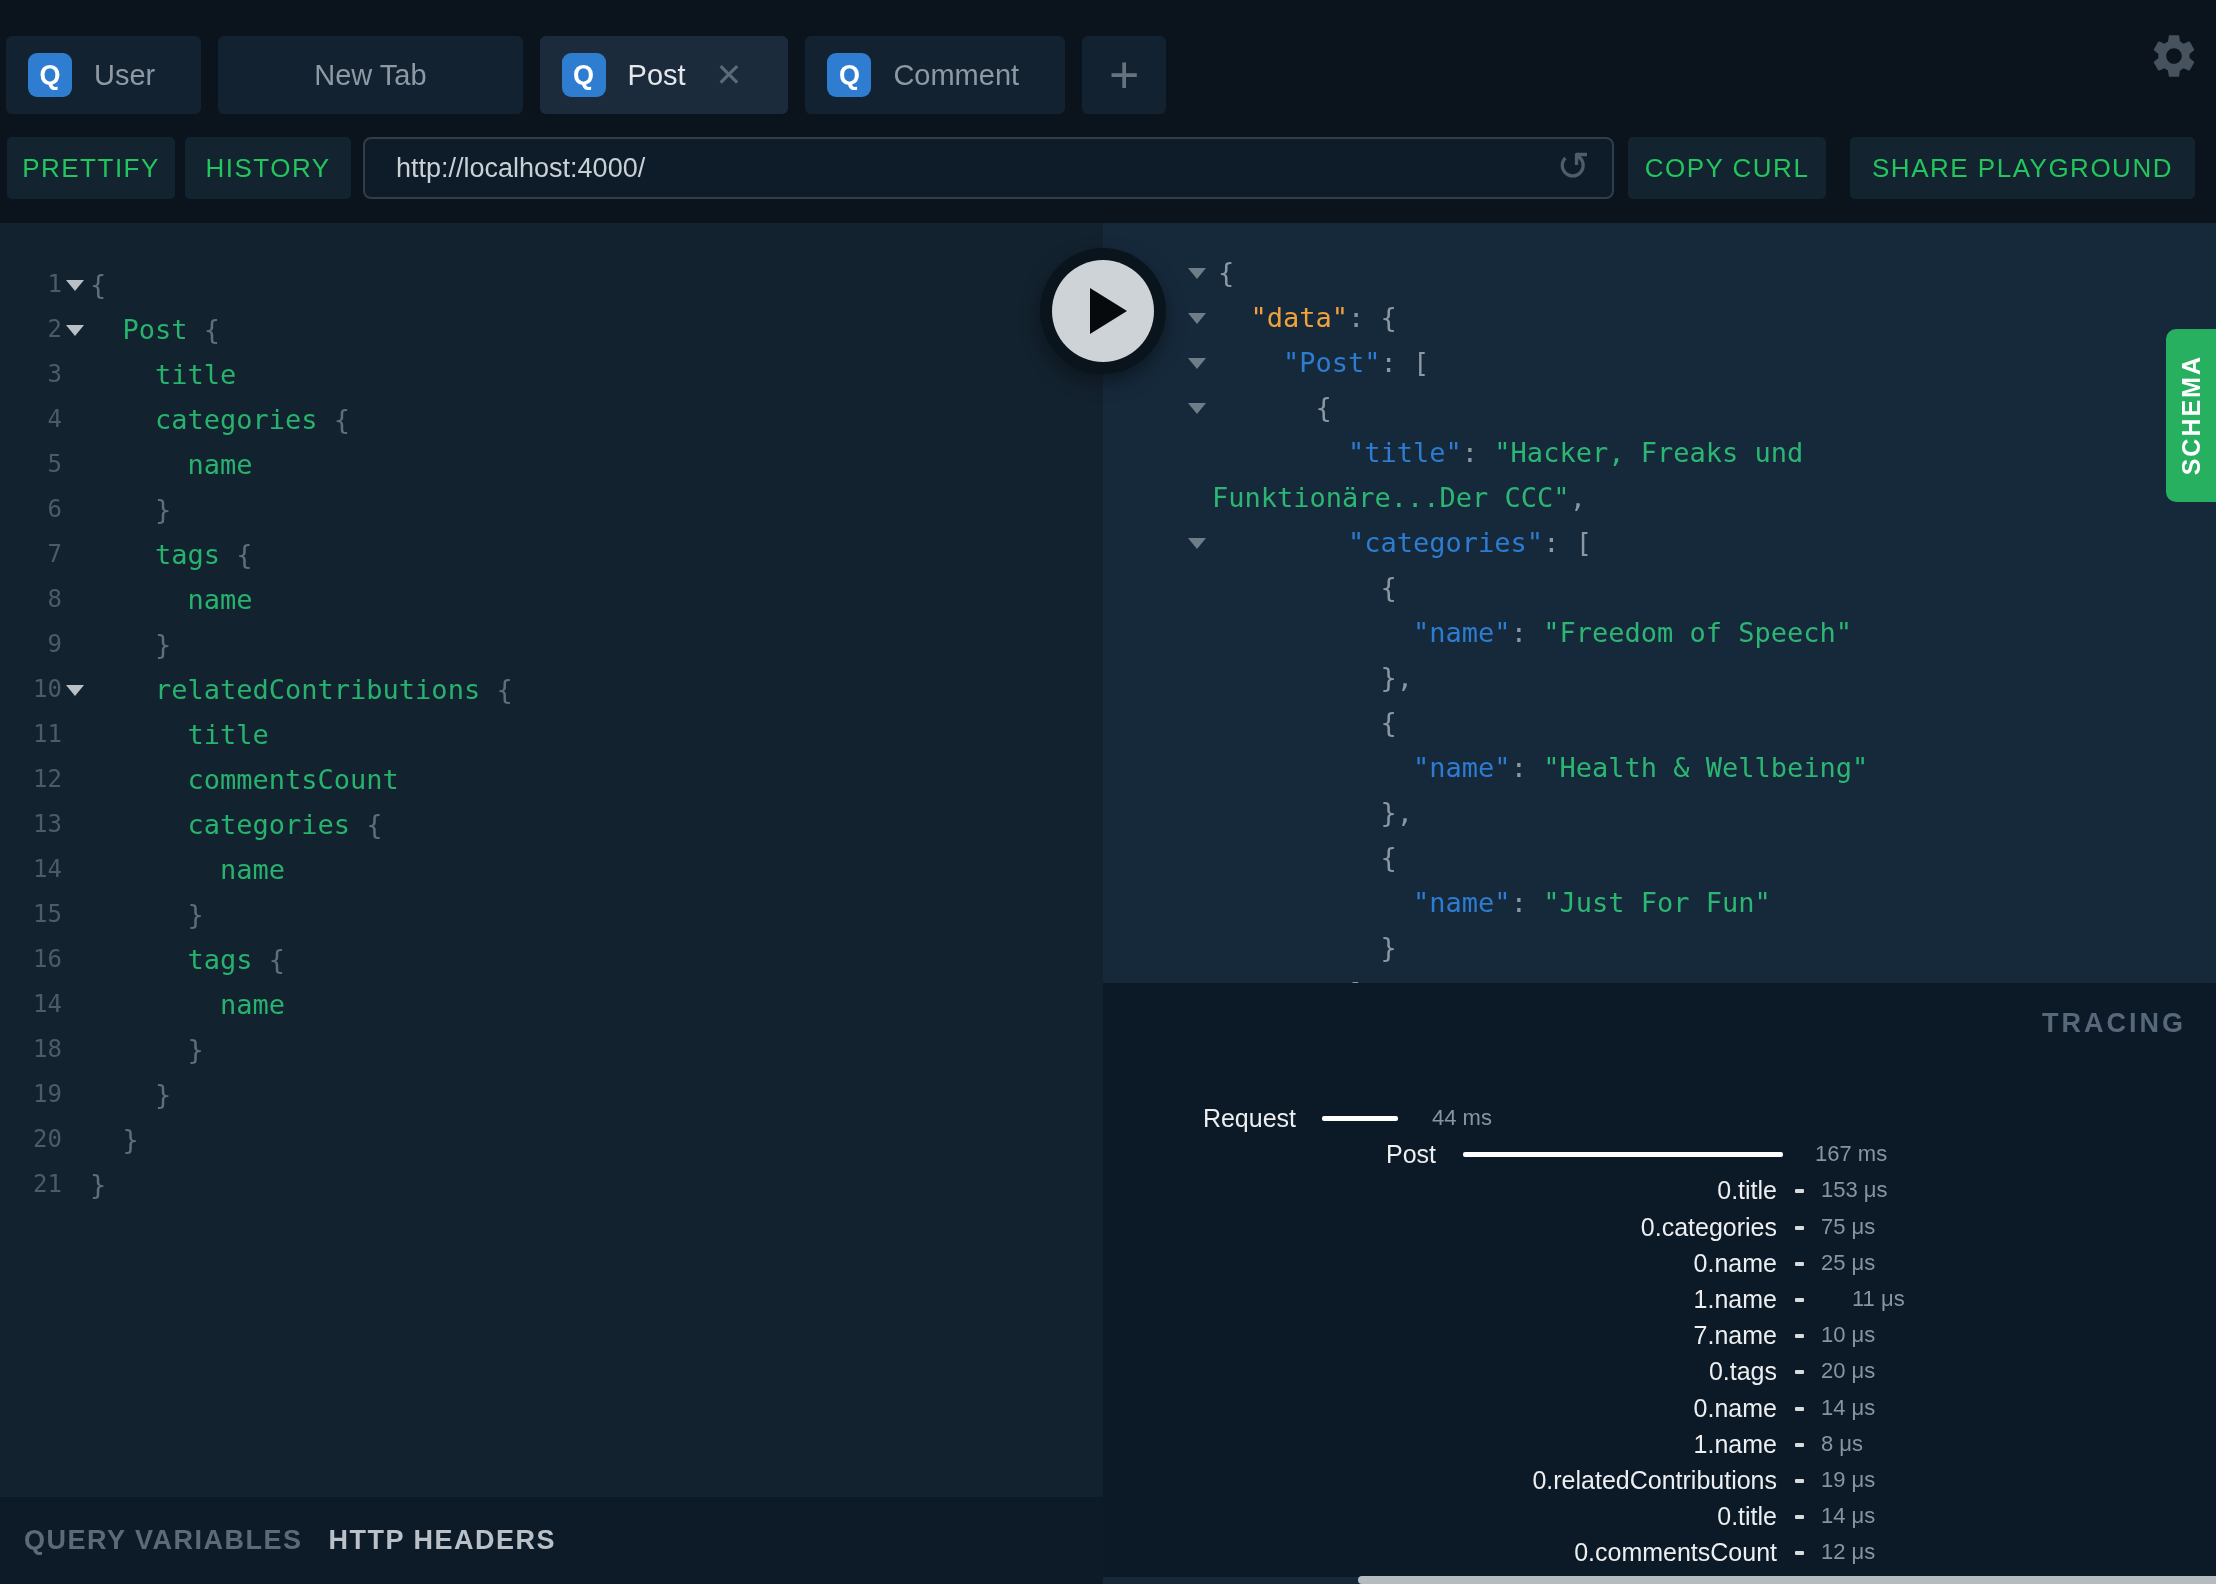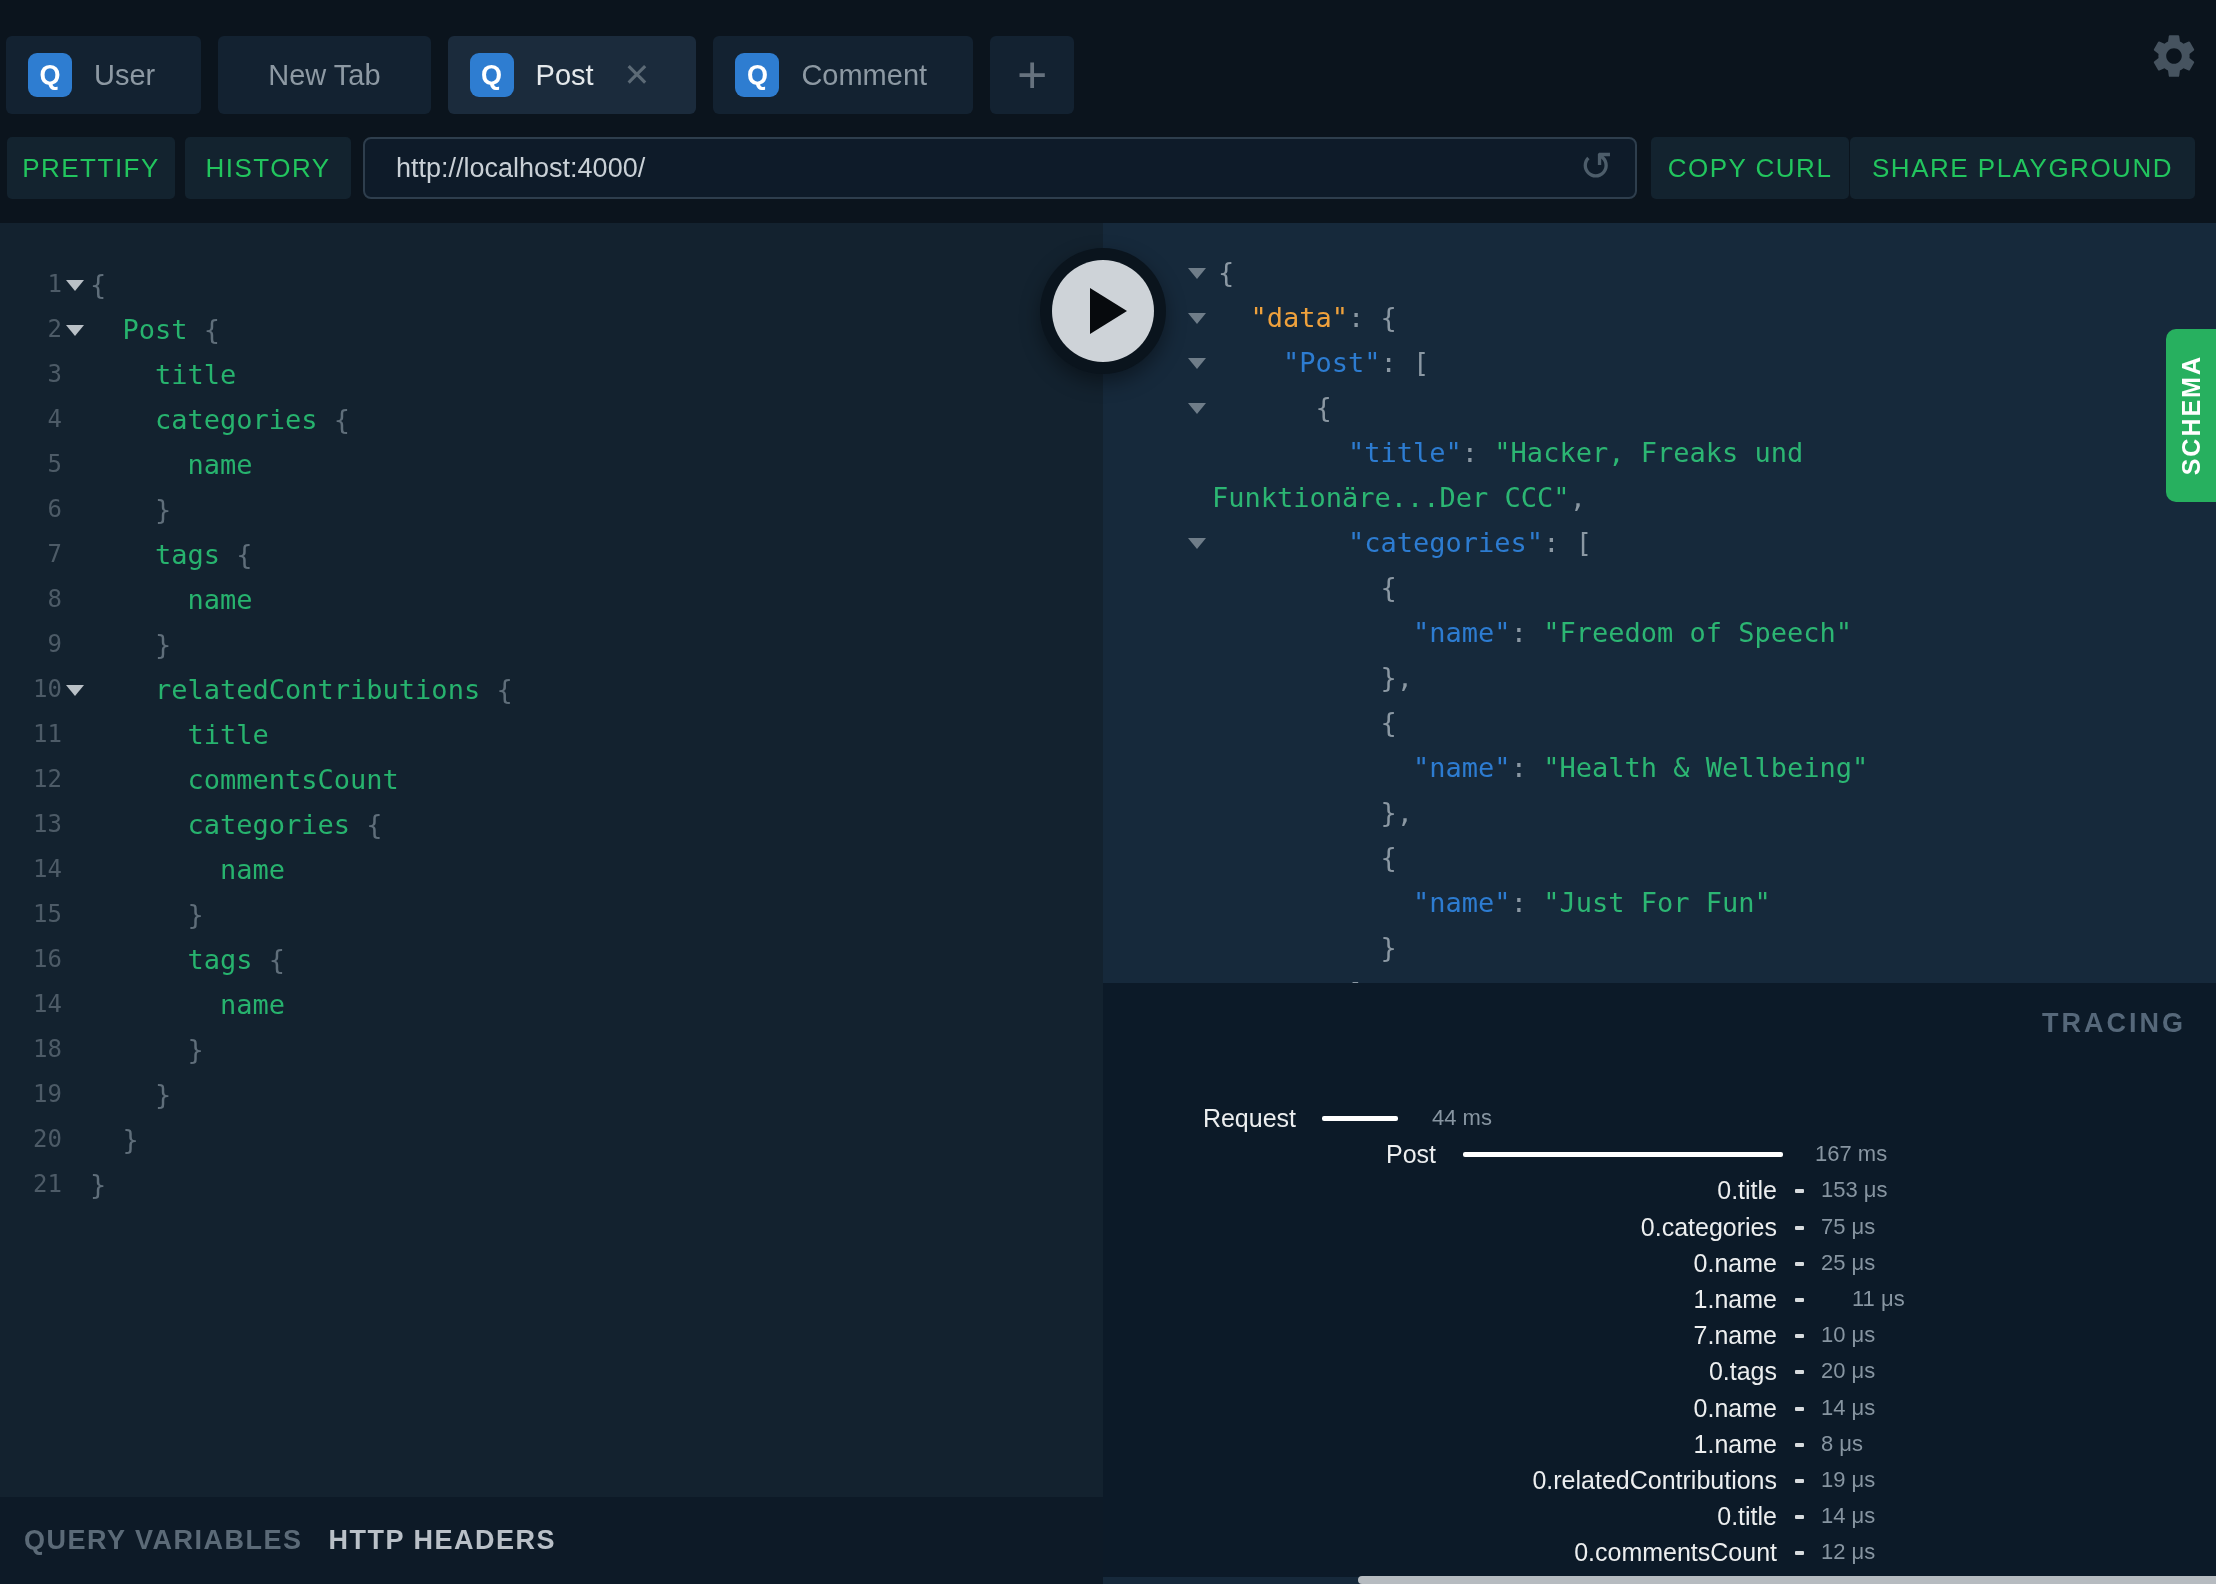--- a/index.html
+++ b/index.html
@@ -5,21 +5,21 @@
   * { margin:0; padding:0; box-sizing:border-box; }
   html,body { width:2216px; height:1584px; overflow:hidden; }
   body { background:#0b141d; font-family:"Liberation Sans", sans-serif; position:relative; }
 
   
   .topbar { position:absolute; top:0; left:0; right:0; height:223px; background:#0b141d; z-index:3; }
   .tabs { position:absolute; top:36px; left:6px; display:flex; gap:17px; align-items:flex-start; }
   .tab { height:78px; border-radius:6px; background:#132231; display:flex; align-items:center;
          padding:0 46px 0 22px; color:#8d99a3; font-size:29px; cursor:pointer; }
   .tab.active { background:#1b2b3c; color:#e4e8eb; }
-  .tab.no-badge { padding:0 50px; }
+  .tab.no-badge { padding:0 96px; }
   .tab-badge { width:44px; height:44px; border-radius:9px; background:#2e7dd1; color:#ffffff;
                font-weight:bold; font-size:27px; display:flex; align-items:center; justify-content:center;
                margin-right:22px; flex:none; }
   .tab-close { margin-left:30px; color:#5c6a76; font-size:32px; line-height:1; }
   .tab-plus { width:84px; height:78px; border-radius:6px; background:#132231; color:#66727e;
               font-size:52px; font-weight:300; display:flex; align-items:center; justify-content:center; cursor:pointer; }
   .gear { position:absolute; top:30px; right:16px; width:52px; height:52px; cursor:pointer; }
   .gear svg { width:52px; height:52px; fill:#46535f; }
 
   
@@ -28,21 +28,21 @@
           display:flex; align-items:center; justify-content:center; cursor:pointer; flex:none; }
   .btn-prettify { width:168px; }
   .btn-history  { width:166px; margin-left:10px; }
   .url-wrap { flex:1; margin-left:12px; position:relative; }
   .url-input { width:100%; height:100%; background:#0e1b29; border:2px solid #2e3e4d; border-radius:8px;
                color:#c9d0d6; font-size:27px; padding:0 84px 0 31px; outline:none;
                font-family:"Liberation Sans", sans-serif; }
   .url-refresh { position:absolute; right:24px; top:50%; transform:translateY(-54%); color:#4d5d6a;
                  font-size:40px; line-height:1; cursor:pointer; }
   .btn-copycurl { width:198px; margin-left:14px; }
-  .btn-share    { width:345px; margin-left:1px; }
+  .btn-share    { width:345px; margin-left:24px; }
 
   
   .editor-pane { position:absolute; top:223px; left:0; width:1103px; bottom:0; background:#13222f; }
   .editor-lines { position:absolute; top:39px; left:0; right:0; }
   .line { position:relative; height:45px; }
   .lnum { position:absolute; left:0; top:0; width:62px; text-align:right; color:#4d5b67;
           font-size:24px; line-height:45px; font-family:"DejaVu Sans Mono", monospace; }
   .larr { position:absolute; left:66px; top:18px; width:0; height:0;
           border-left:9px solid transparent; border-right:9px solid transparent; border-top:11px solid #b9c0c6; }
   .lcode { margin:0 0 0 90px; font-family:"DejaVu Sans Mono", monospace; font-size:27px; line-height:45px; white-space:pre; }

